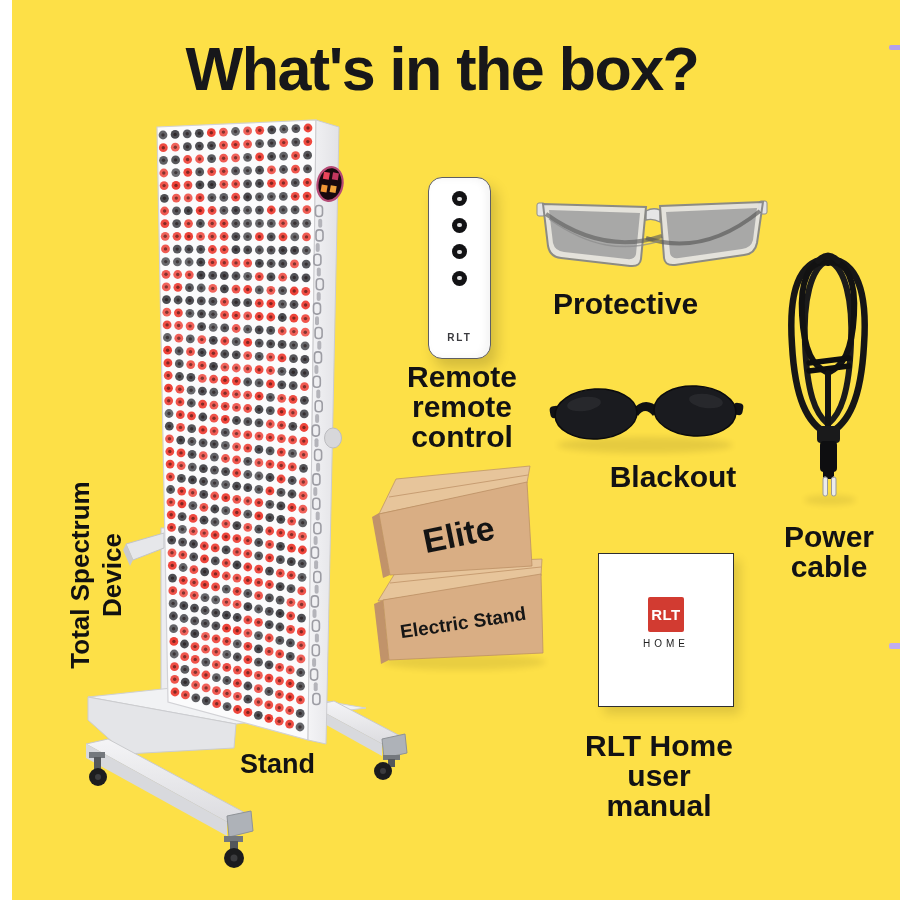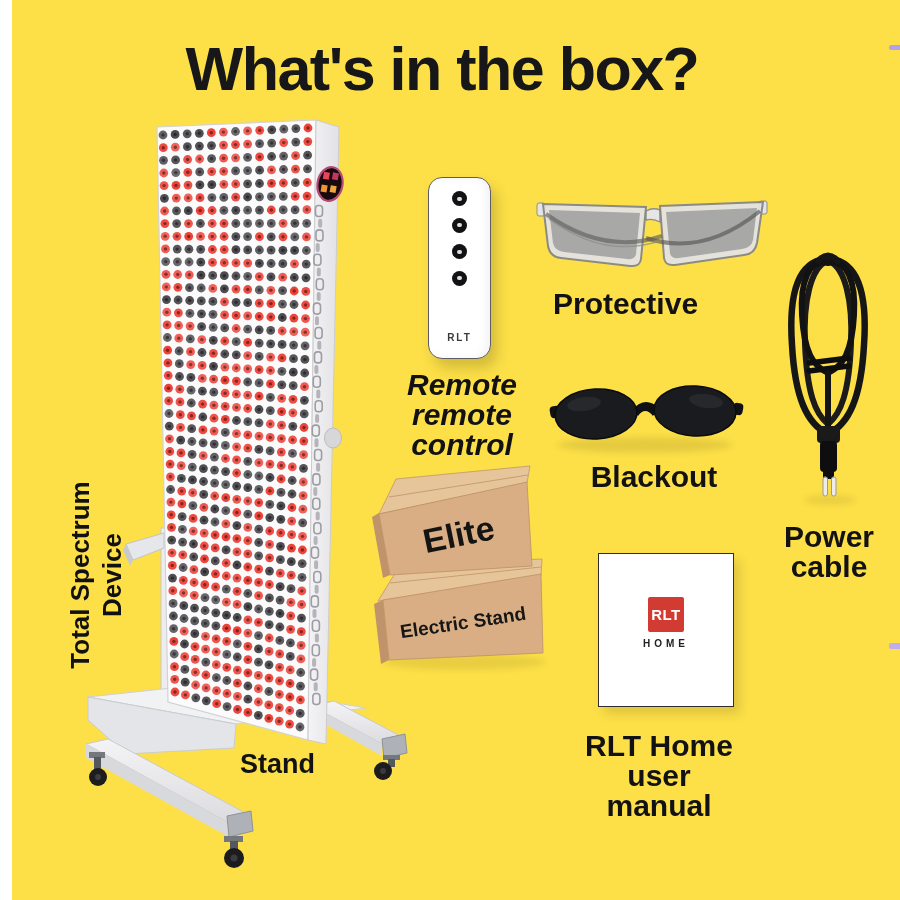--- a/index.html
+++ b/index.html
@@ -8,23 +8,23 @@
     font-family:"Liberation Sans", sans-serif;color:#151517;margin-left:12px;
   }
   .abs{position:absolute;}
   
   .title{
     top:34px;left:150px;width:560px;text-align:center;
     font-size:61px;font-weight:700;letter-spacing:-1.5px;color:#17171a;line-height:70px;
   }
   
   .item-label{font-weight:700;color:#121214;font-size:30px;line-height:30px;text-align:center;}
-  .label-remote{top:370px;left:380px;width:140px;font-style:italic;}
+  .label-remote{top:362px;left:380px;width:140px;}
   .label-glasses{top:289px;left:541px;width:220px;text-align:left;}
-  .label-goggles{top:462px;left:562px;width:160px;text-align:center;}
+  .label-goggles{top:462px;left:581px;width:160px;text-align:center;}
   .label-cable{top:522px;left:767px;width:100px;}
   .label-manual{top:731px;left:562px;width:170px;}
   .label-stand{top:749px;left:193px;width:110px;text-align:right;font-size:27px;}
   .label-device{
     top:542px;left:-9px;width:188px;height:66px;transform:rotate(-90deg);
     font-weight:700;font-size:26px;line-height:32px;text-align:center;color:#111;
   }
   
   .remote{
     top:177px;left:416px;width:61px;height:180px;background:#ffffff;
@@ -46,21 +46,21 @@
   .manual{
     top:553px;left:586px;width:134px;height:152px;background:#ffffff;
     border:1.4px solid #2e2e31;box-shadow:6px 7px 10px rgba(0,0,0,0.12);
     display:flex;flex-direction:column;align-items:center;
   }
   .manual-logo{
     margin-top:43px;width:36px;height:35px;background:var(--accent-red,#d23b31);
     color:#fff;font-weight:700;font-size:15px;letter-spacing:.5px;
     display:flex;align-items:center;justify-content:center;border-radius:2px;
   }
-  .manual-sub{margin-top:6px;font-size:10px;font-weight:700;letter-spacing:4px;color:#222;}
+  .manual-sub{margin-top:6px;font-size:10px;font-weight:400;letter-spacing:4px;color:#222;}
   
   .edge-col{top:0;left:891px;width:9px;height:78px;background:#f3eefc;}
   .edge-dash-top{top:45px;left:877px;width:23px;height:5px;background:#b4a0ee;border-radius:2px;}
   .edge-dash-bottom{top:643px;left:877px;width:23px;height:6px;background:#c0adf0;border-radius:2px;}
   svg text{font-family:"Liberation Sans", sans-serif;}
 </style>
 </head>
 <body>
 
 <div id="canvas">

